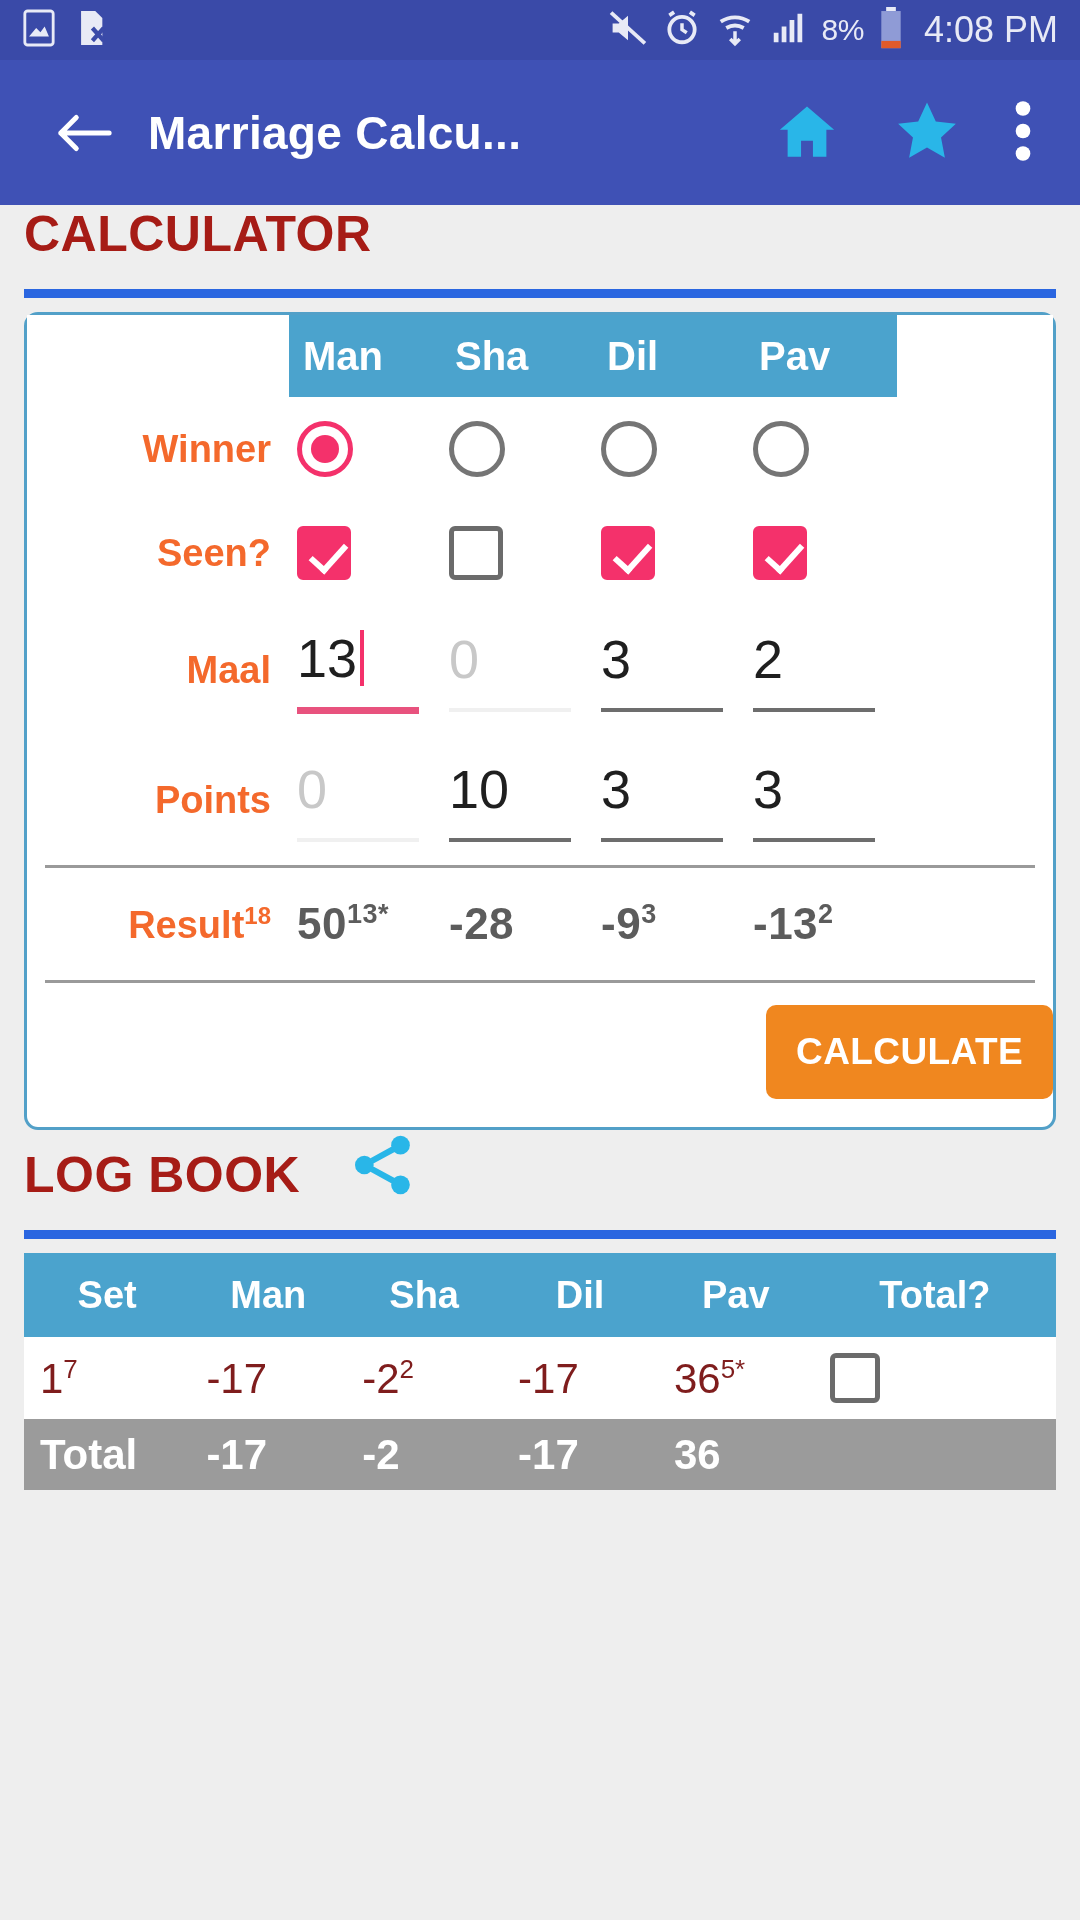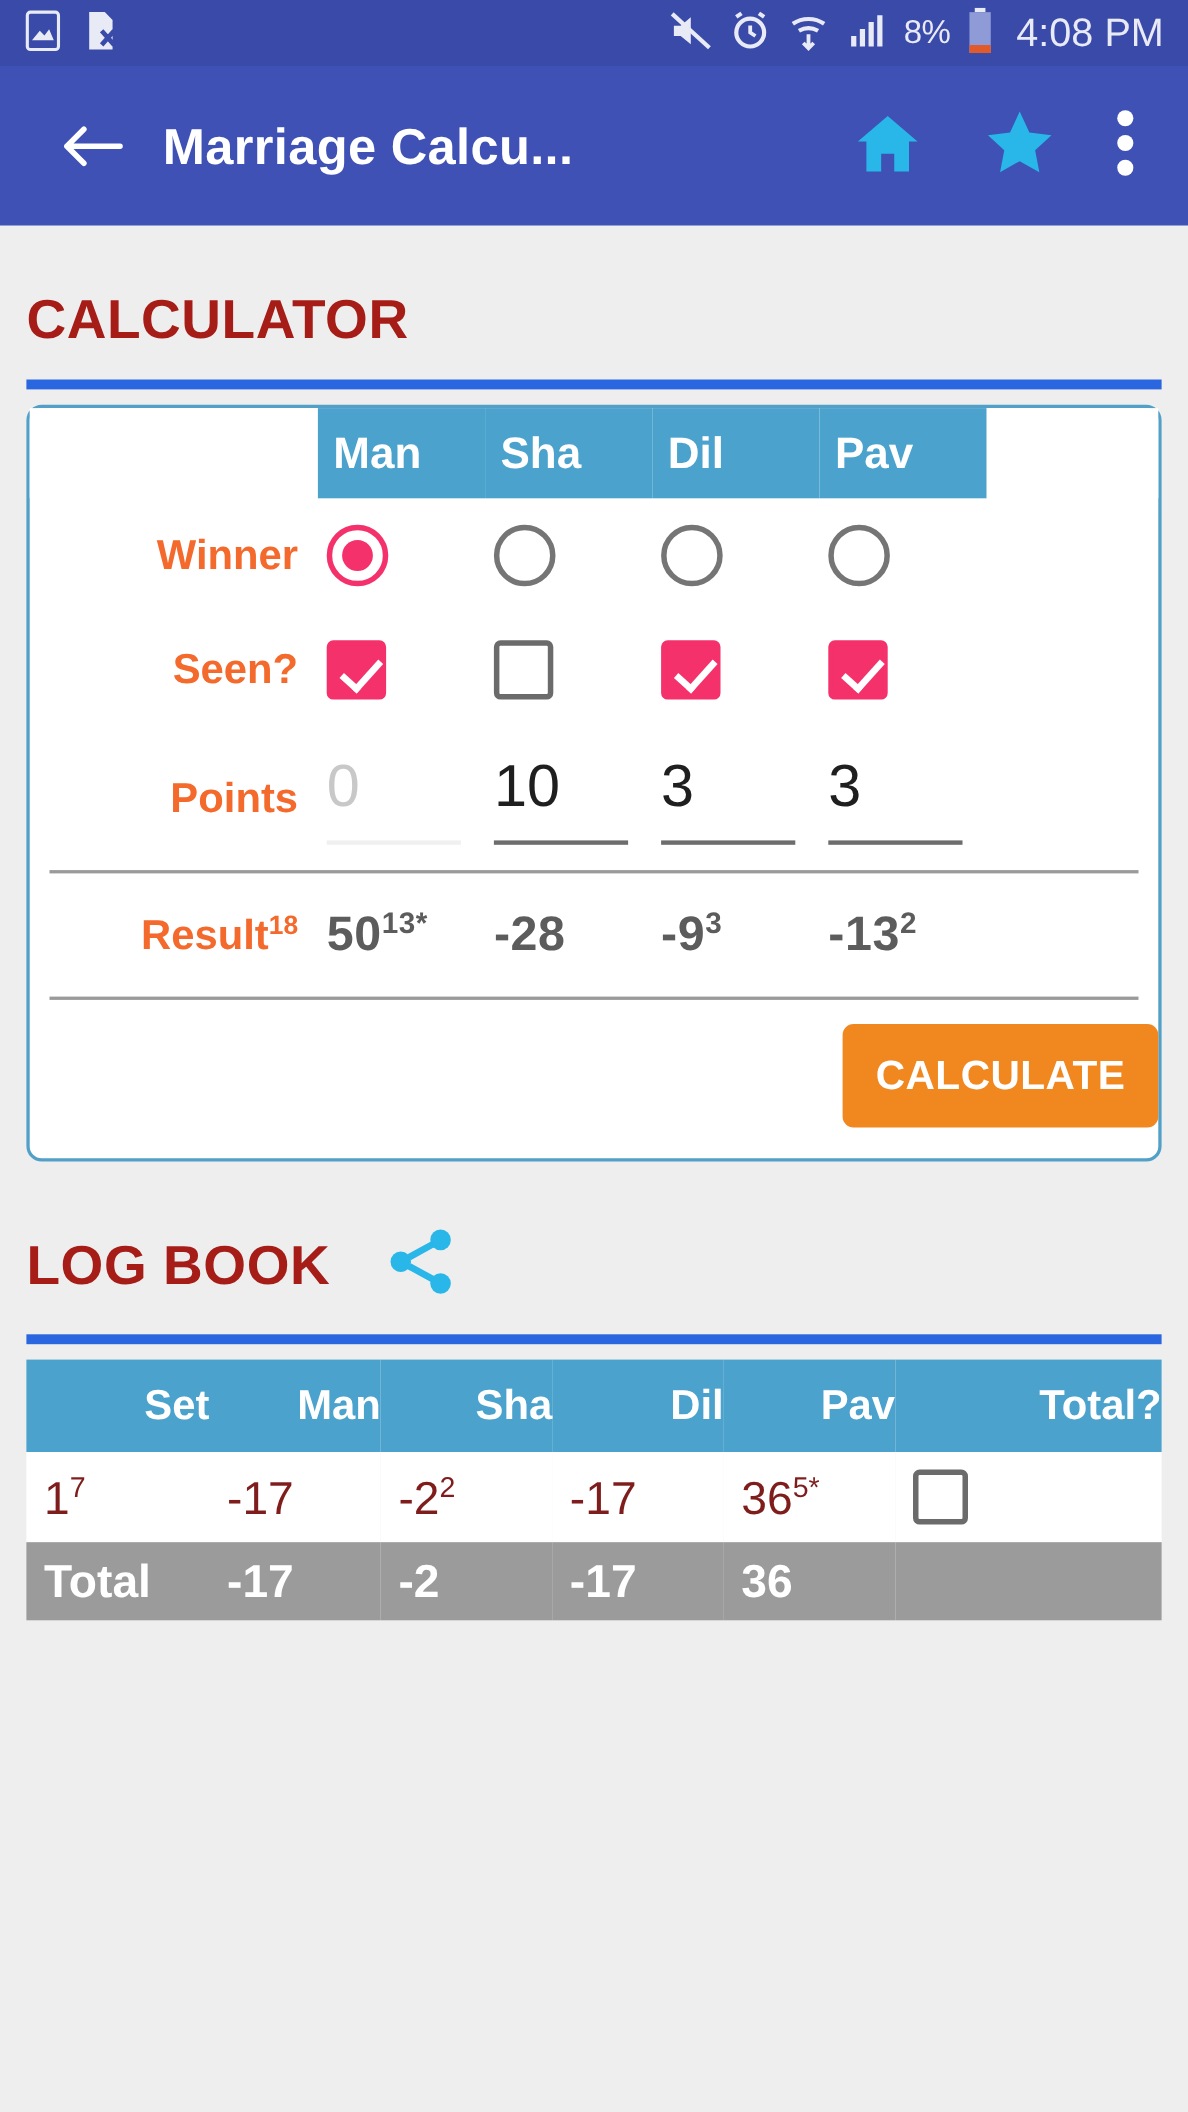--- a/index.html
+++ b/index.html
@@ -32,22 +32,21 @@
   .appbar-title {
     font-size: 46px; font-weight: bold; margin-left: 22px;
     white-space: nowrap; letter-spacing: .3px;
   }
   .appbar-actions { margin-left: auto; display: flex; align-items: center; gap: 52px; padding-right: 6px; }
 
   
   .content { padding: 0 24px; }
 
   .section-head {
-    display: flex; align-items: center; gap: 48px;
-    padding-top: 56px;
+    display: flex; align-items: flex-end; gap: 48px;
   }
   .section-title {
     color: #a61c16; font-size: 50px; font-weight: bold;
     letter-spacing: .5px;
   }
   .rule-blue { height: 9px; background: #2a66e0; margin-top: 26px; }
 
   
   .calc-card {
     margin-top: 14px;
@@ -138,21 +137,21 @@
     font-family: "Liberation Sans", sans-serif;
     font-size: 37px; font-weight: bold;
     letter-spacing: .4px;
     padding: 26px 30px;
     cursor: pointer;
   }
 
   
   .log-table { width: 100%; border-collapse: collapse; table-layout: fixed; margin-top: 14px; }
   .log-table th {
-    background: #4ba3cd; color: #fff; text-align: right;
+    background: #4ba3cd; color: #fff; text-align: center;
     font-size: 38px; font-weight: bold; height: 84px;
   }
   .log-table td {
     font-size: 42px; color: #7f1d1d; height: 82px;
     padding-left: 16px; background: #ffffff;
   }
   .log-table td sup { font-size: 26px; }
   .log-table tr.total td {
     background: #9b9b9b; color: #ffffff; font-weight: bold; height: 71px;
   }
@@ -303,20 +302,43 @@
             </td>
         <td class="cell">
               <div class="cbox on"></div>
             </td>
         <td class="cell">
               <div class="cbox on"></div>
             </td>
         <td></td>
       </tr>
 
+      <tr class="row-input">
+        <td class="rlabel">Maal</td>
+        <td class="cell field">
+          <div class="field-val">
+                <span>13</span>
+                <span class="caret"></span>
+              </div>
+          <div class="underline focused"></div>
+        </td>
+        <td class="cell field">
+          <div class="field-val placeholder">0</div>
+          <div class="underline faint"></div>
+        </td>
+        <td class="cell field">
+          <div class="field-val">3</div>
+          <div class="underline"></div>
+        </td>
+        <td class="cell field">
+          <div class="field-val">2</div>
+          <div class="underline"></div>
+        </td>
+        <td></td>
+      </tr>
 
       <tr class="row-input">
         <td class="rlabel">Points</td>
         <td class="cell field">
           <div class="field-val placeholder">0</div>
           <div class="underline faint"></div>
         </td>
         <td class="cell field">
           <div class="field-val">10</div>
           <div class="underline"></div>

